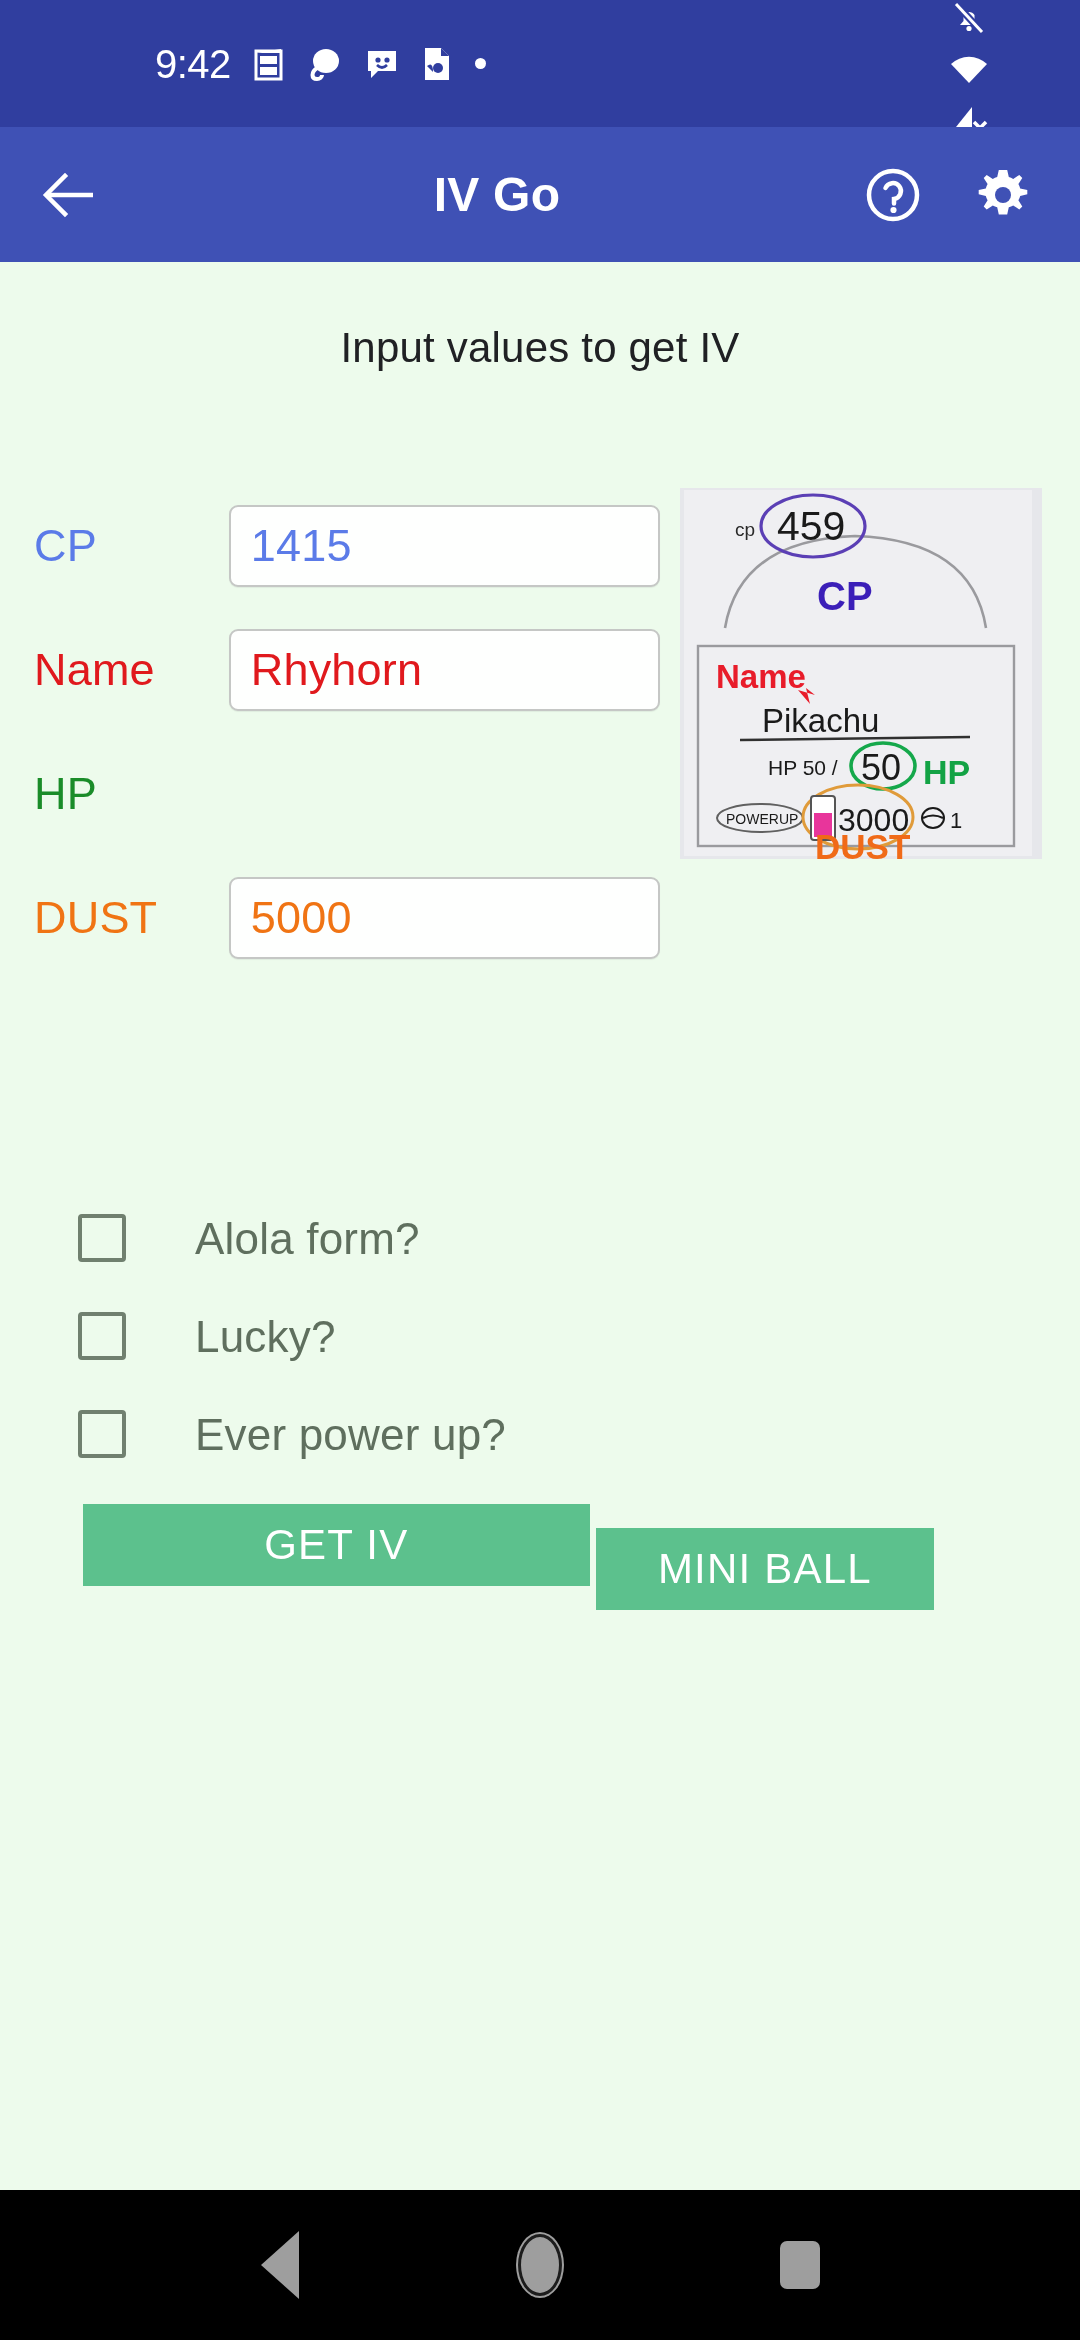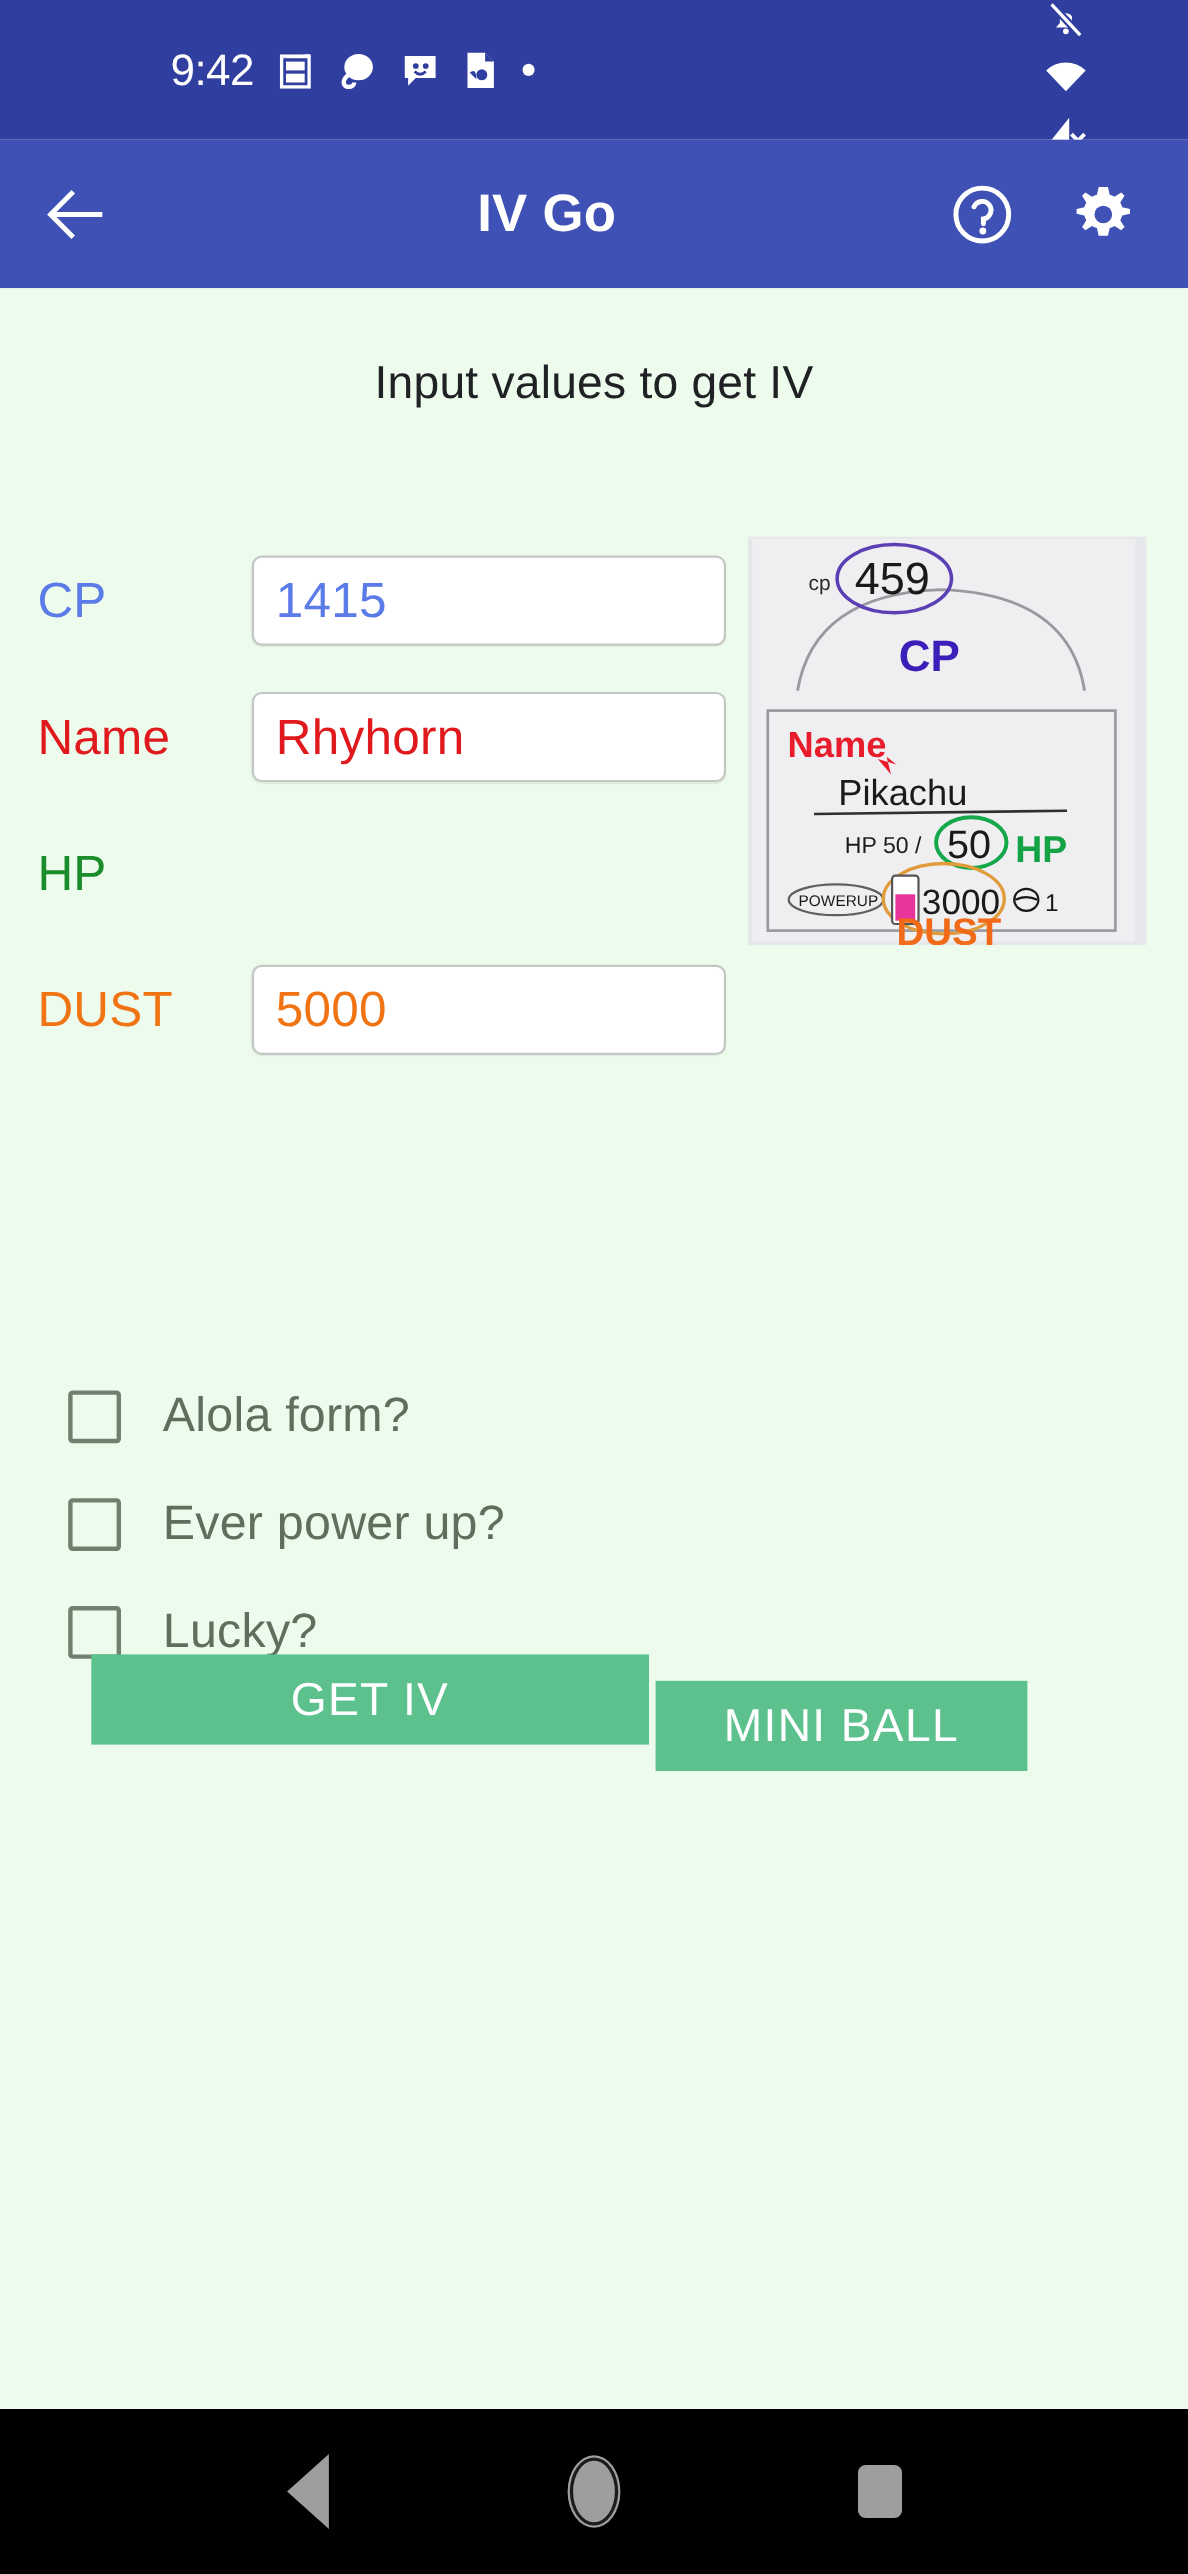--- a/index.html
+++ b/index.html
@@ -183,23 +183,24 @@
 
   
   #checkbox-group {
     position: absolute;
     top: 730px;
     left: 0;
     width: 1080px;
   }
   .cb-row {
     display: flex;
-    align-items: flex-end;
+    align-items: flex-start;
     height: 98px;
-    padding-left: 62px;
+    padding-left: 78px;
+    gap: 31px;
   }
   .cb-box {
     width: 48px;
     height: 48px;
     border: 4px solid #70806F;
     border-radius: 4px;
     background: transparent;
     flex: 0 0 auto;
   }
   .cb-label {
@@ -455,25 +456,25 @@
         </svg>
       </div>
 
       <div id="checkbox-group">
         <div class="cb-row">
           <span class="cb-box"></span>
           <span class="cb-label">Alola form?</span>
         </div>
         <div class="cb-row">
           <span class="cb-box"></span>
-          <span class="cb-label">Ever power up?</span>
+          <span class="cb-label">Lucky?</span>
         </div>
         <div class="cb-row">
           <span class="cb-box"></span>
-          <span class="cb-label">Lucky?</span>
+          <span class="cb-label">Ever power up?</span>
         </div>
       </div>
 
       <div id="button-row">
         <button class="action-button" id="get-iv-button">GET IV</button>
         <button class="action-button" id="mini-ball-button">MINI BALL</button>
       </div>
 
     </div>
   </div>

